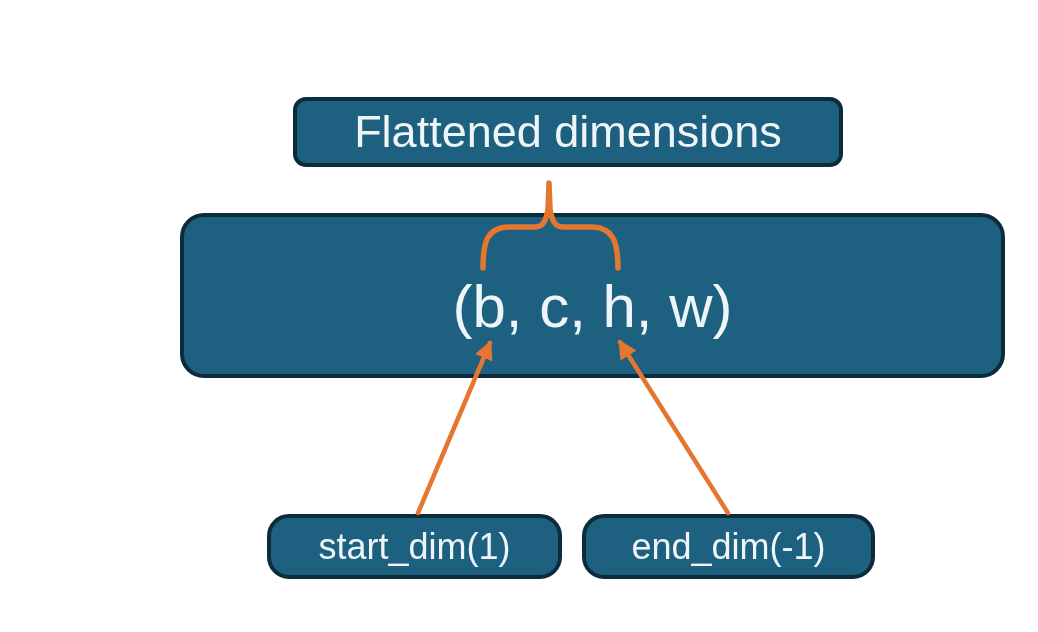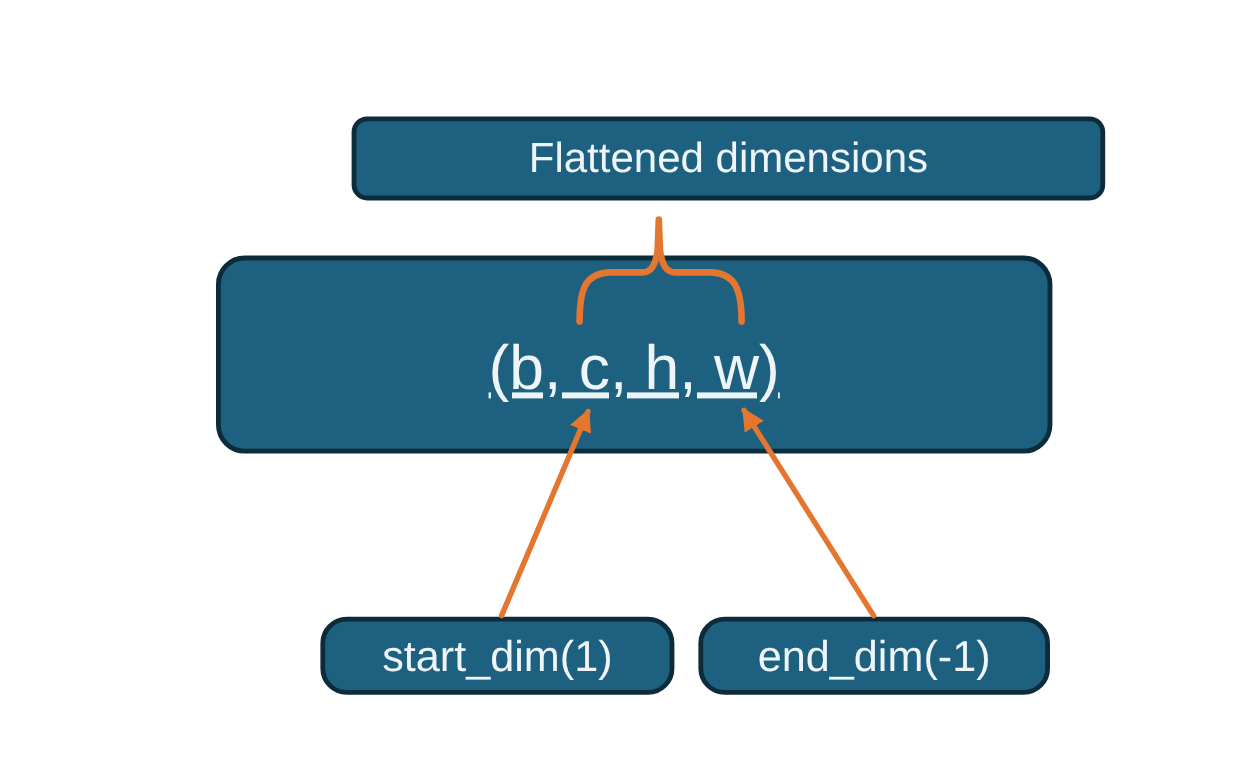--- a/index.html
+++ b/index.html
@@ -26,31 +26,30 @@
     background: var(--node-fill);
     border: 4px solid var(--node-border);
     color: var(--node-text);
     display: flex;
     align-items: center;
     justify-content: center;
     z-index: 1;
   }
   .node-top {
     left: 293px; top: 97px;
-    width: 628px; height: 70px;
+    width: 550px; height: 70px;
     border-radius: 13px;
-    font-size: 35px;
+    font-size: 45px;
   }
   .node-main {
     left: 180px; top: 213px;
-    width: 697px; height: 165px;
+    width: 825px; height: 165px;
     border-radius: 24px;
-    font-size: 52px;
+    font-size: 60px;
     padding-top: 22px; 
-    text-decoration: underline;
   }
   .node-small {
     top: 514px;
     height: 65px;
     border-radius: 22px;
     font-size: 36px;
   }
   .node-start { left: 267px; width: 295px; }
   .node-end   { left: 582px; width: 293px; }
   .overlay {

